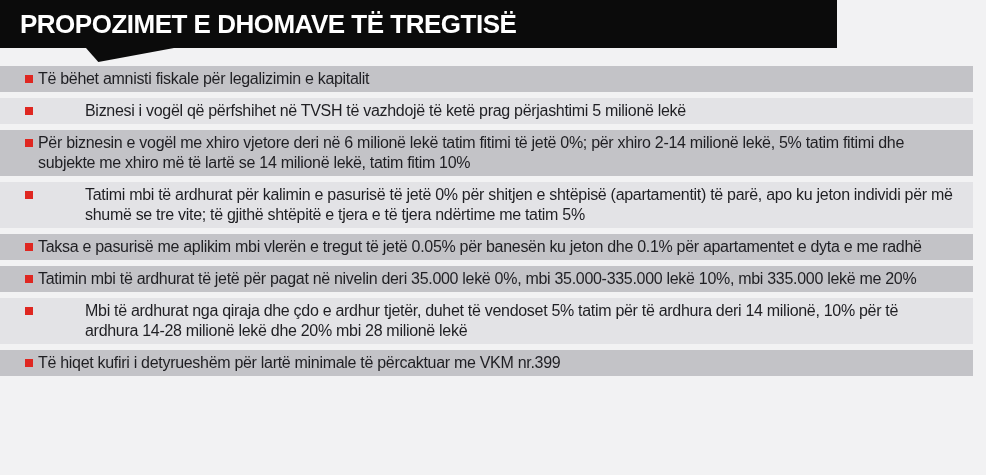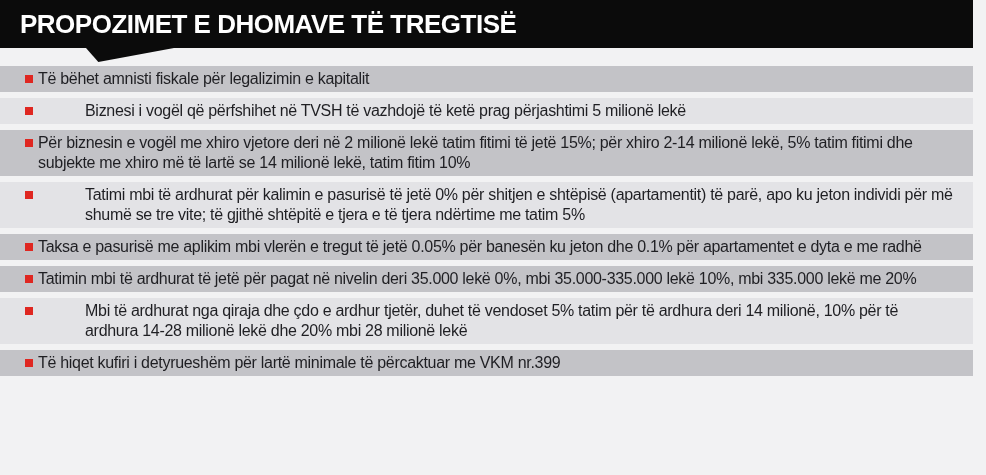--- a/index.html
+++ b/index.html
@@ -14,21 +14,21 @@
   *{margin:0;padding:0;box-sizing:border-box;}
   html,body{width:986px;height:475px;}
   body{
     background:var(--page-bg);
     font-family:"Liberation Sans","DejaVu Sans",sans-serif;
     overflow:hidden;
     position:relative;
   }
   .banner{
     position:relative;
-    width:973px;height:48px;
+    width:837px;height:48px;
     background:var(--banner-bg);
   }
   .banner h1{
     color:var(--title-color);
     font-size:26px;
     font-weight:bold;
     letter-spacing:-0.5px;
     line-height:48px;
     padding-left:20px;
     white-space:nowrap;
@@ -77,21 +77,21 @@
   <div class="row row--dark">
     <span class="bullet"></span>
     <span>Të bëhet amnisti fiskale për legalizimin e kapitalit</span>
   </div>
   <div class="row row--light">
     <span class="bullet"></span>
     <span>Biznesi i vogël që përfshihet në TVSH të vazhdojë të ketë prag përjashtimi 5 milionë lekë</span>
   </div>
   <div class="row row--dark">
     <span class="bullet"></span>
-    <span>Për biznesin e vogël me xhiro vjetore deri në 2 milionë lekë tatim fitimi të jetë 15%; për xhiro 2-14 milionë lekë, 5% tatim fitimi dhe subjekte me xhiro më të lartë se 14 milionë lekë, tatim fitim 10%</span>
+    <span>Për biznesin e vogël me xhiro vjetore deri në 6 milionë lekë tatim fitimi të jetë 0%; për xhiro 2-14 milionë lekë, 5% tatim fitimi dhe subjekte me xhiro më të lartë se 14 milionë lekë, tatim fitim 10%</span>
   </div>
   <div class="row row--light">
     <span class="bullet"></span>
     <span>Tatimi mbi të ardhurat për kalimin e pasurisë të jetë 0% për shitjen e shtëpisë (apartamentit) të parë, apo ku jeton individi për më shumë se tre vite; të gjithë shtëpitë e tjera e të tjera ndërtime me tatim 5%</span>
   </div>
   <div class="row row--dark">
     <span class="bullet"></span>
     <span>Taksa e pasurisë me aplikim mbi vlerën e tregut të jetë 0.05% për banesën ku jeton dhe 0.1% për apartamentet e dyta e me radhë</span>
   </div>
   <div class="row row--dark">

